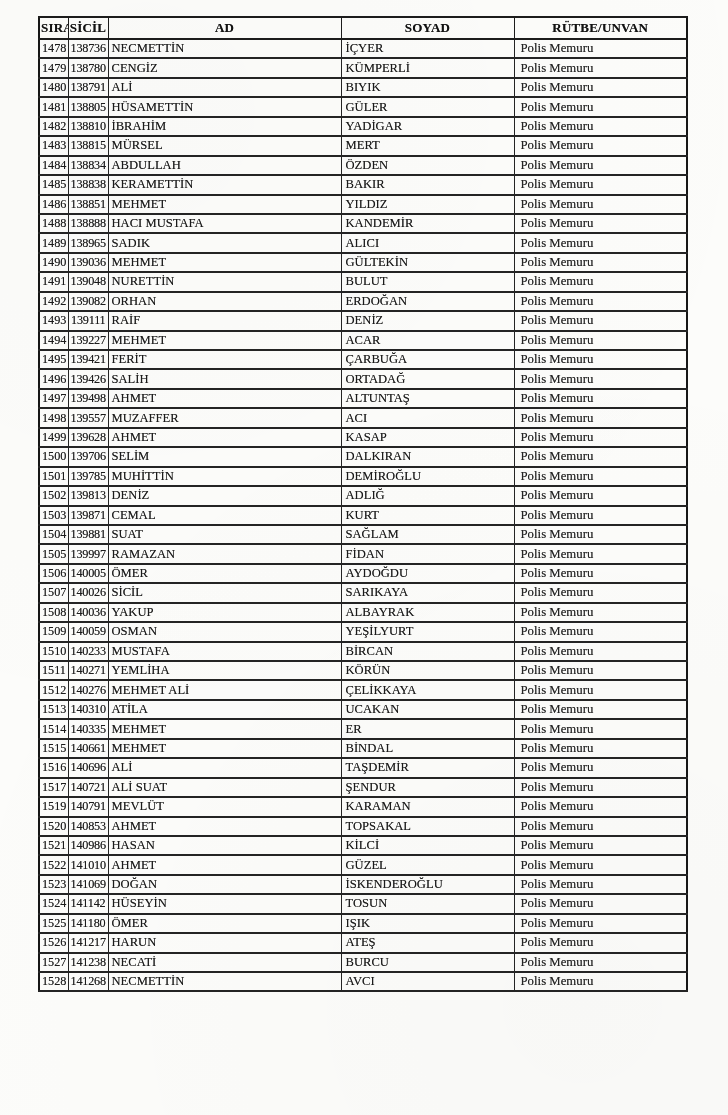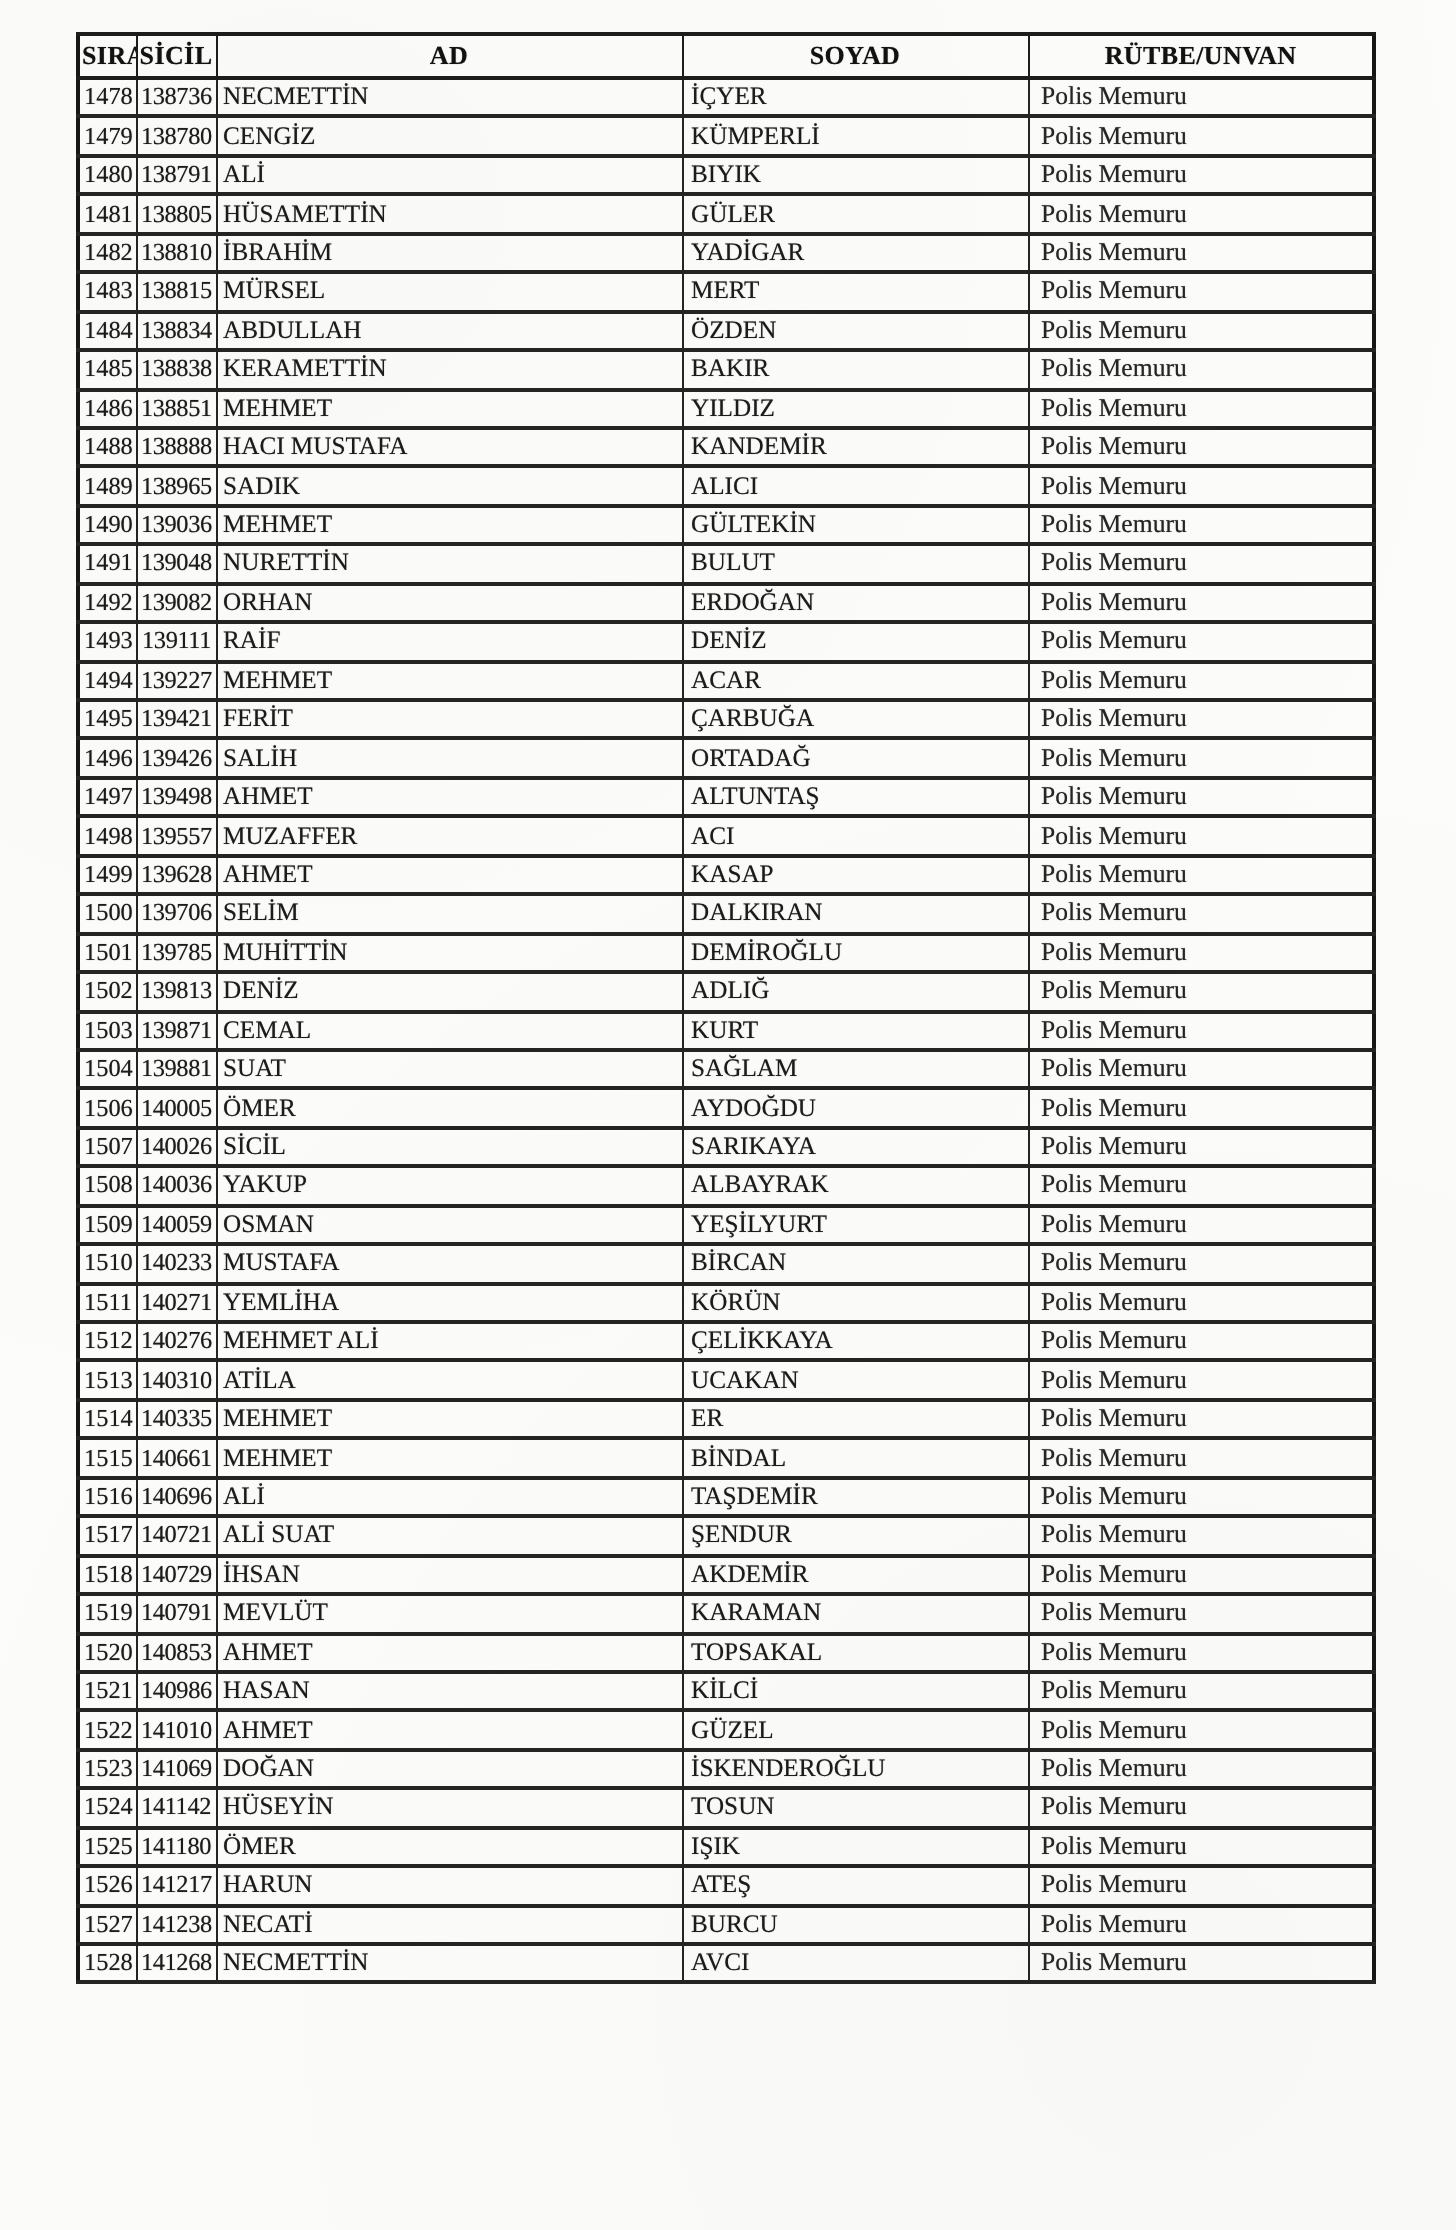--- a/index.html
+++ b/index.html
@@ -247,20 +247,27 @@
           <td data-name="cell-rutbe">Polis Memuru</td>
         </tr>
         <tr data-name="table-row">
           <td data-name="cell-sira">1504</td>
           <td data-name="cell-sicil">139881</td>
           <td data-name="cell-ad">SUAT</td>
           <td data-name="cell-soyad">SAĞLAM</td>
           <td data-name="cell-rutbe">Polis Memuru</td>
         </tr>
         <tr data-name="table-row">
+          <td data-name="cell-sira">1505</td>
+          <td data-name="cell-sicil">139997</td>
+          <td data-name="cell-ad">RAMAZAN</td>
+          <td data-name="cell-soyad">FİDAN</td>
+          <td data-name="cell-rutbe">Polis Memuru</td>
+        </tr>
+        <tr data-name="table-row">
           <td data-name="cell-sira">1506</td>
           <td data-name="cell-sicil">140005</td>
           <td data-name="cell-ad">ÖMER</td>
           <td data-name="cell-soyad">AYDOĞDU</td>
           <td data-name="cell-rutbe">Polis Memuru</td>
         </tr>
         <tr data-name="table-row">
           <td data-name="cell-sira">1507</td>
           <td data-name="cell-sicil">140026</td>
           <td data-name="cell-ad">SİCİL</td>
@@ -328,27 +335,20 @@
           <td data-name="cell-sicil">140696</td>
           <td data-name="cell-ad">ALİ</td>
           <td data-name="cell-soyad">TAŞDEMİR</td>
           <td data-name="cell-rutbe">Polis Memuru</td>
         </tr>
         <tr data-name="table-row">
           <td data-name="cell-sira">1517</td>
           <td data-name="cell-sicil">140721</td>
           <td data-name="cell-ad">ALİ SUAT</td>
           <td data-name="cell-soyad">ŞENDUR</td>
-          <td data-name="cell-rutbe">Polis Memuru</td>
-        </tr>
-        <tr data-name="table-row">
-          <td data-name="cell-sira">1518</td>
-          <td data-name="cell-sicil">140729</td>
-          <td data-name="cell-ad">İHSAN</td>
-          <td data-name="cell-soyad">AKDEMİR</td>
           <td data-name="cell-rutbe">Polis Memuru</td>
         </tr>
         <tr data-name="table-row">
           <td data-name="cell-sira">1519</td>
           <td data-name="cell-sicil">140791</td>
           <td data-name="cell-ad">MEVLÜT</td>
           <td data-name="cell-soyad">KARAMAN</td>
           <td data-name="cell-rutbe">Polis Memuru</td>
         </tr>
         <tr data-name="table-row">

